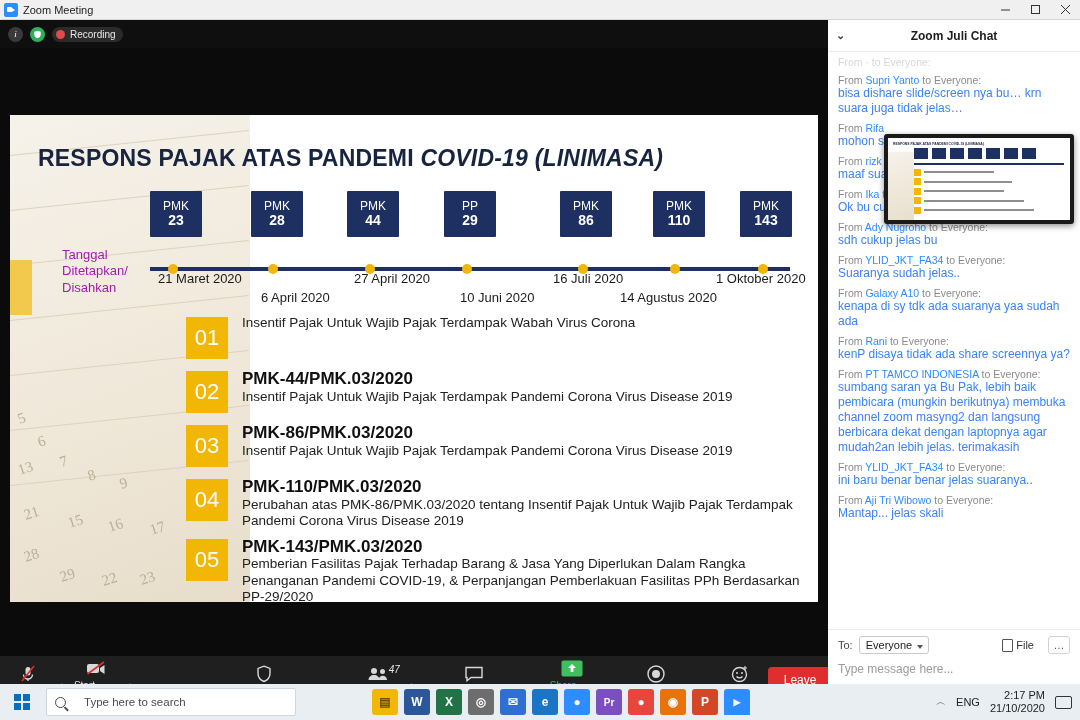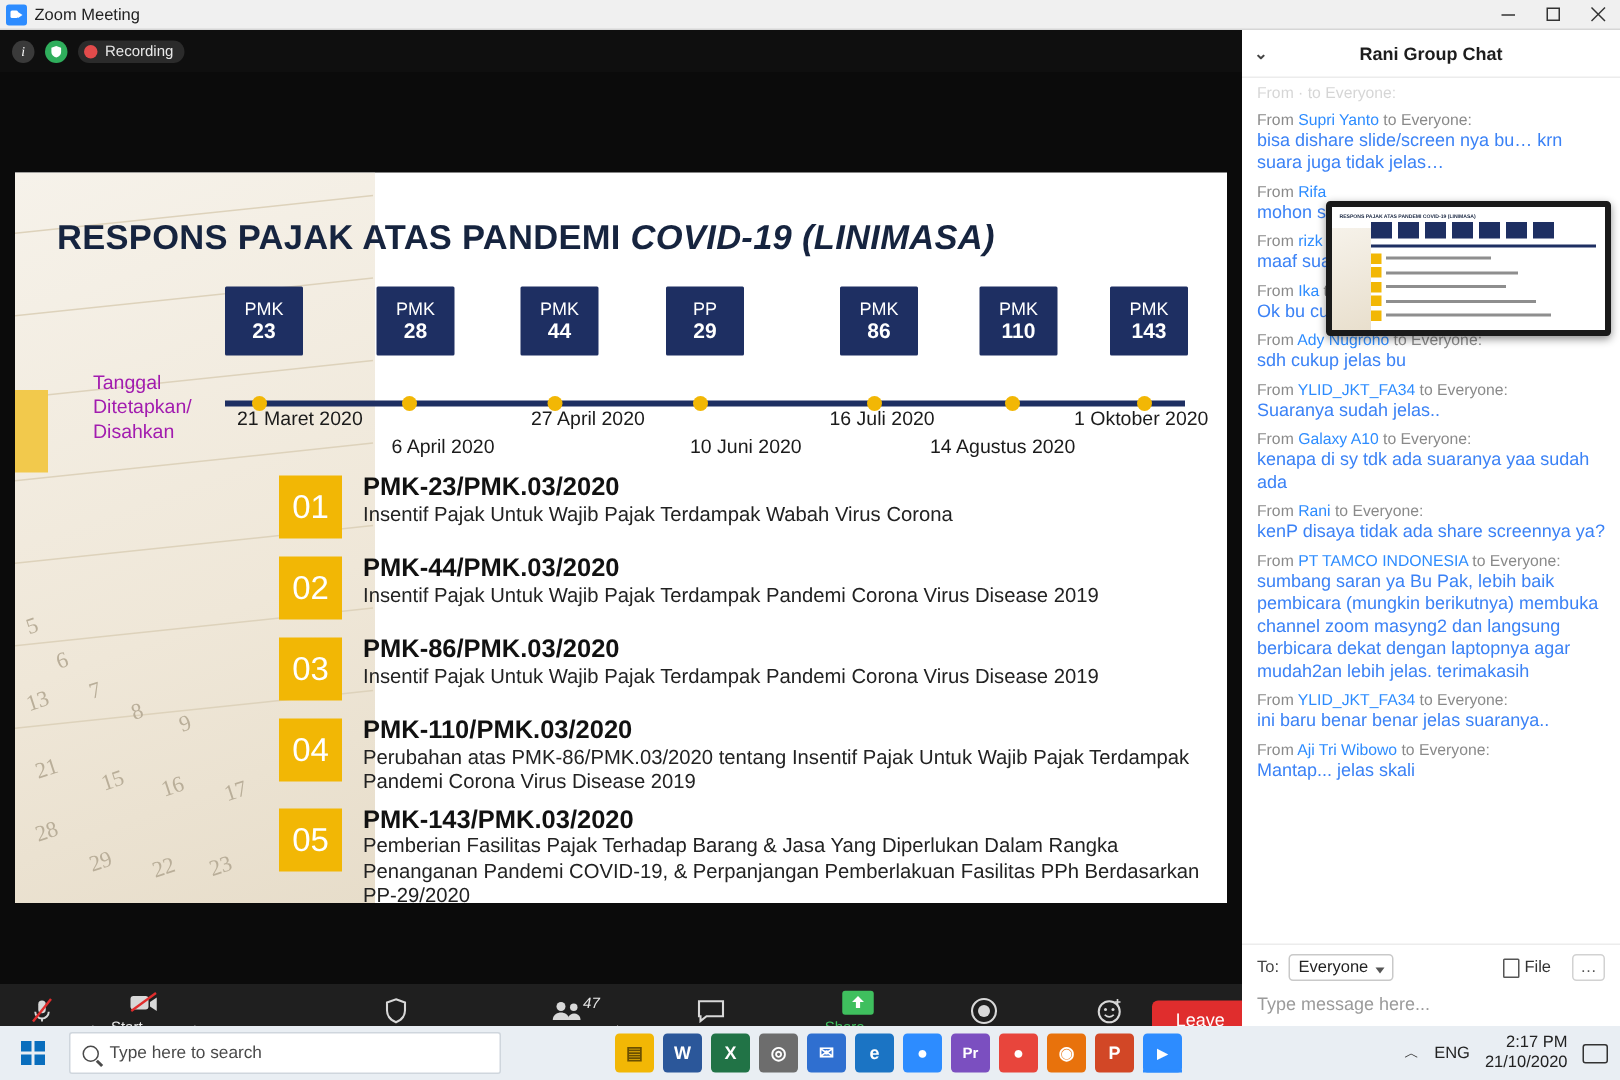--- a/index.html
+++ b/index.html
@@ -205,22 +205,22 @@
     position: absolute; top: 684px; left: 0; width: 1080px; height: 36px;
     background: #e9eef3; display: flex; align-items: center;
   }
   .start {
     width: 44px; height: 36px; display: flex; align-items: center; justify-content: center;
   }
   .win-logo { width: 16px; height: 16px; display: grid; grid-template-columns: 1fr 1fr;
     grid-template-rows: 1fr 1fr; gap: 2px; }
   .win-logo i { background: #0a6ebd; display: block; }
   .search-box {
-    width: 288px; height: 28px; background: #fff; border: 1px solid #cfd6dd; border-radius: 2px;
-    display: flex; align-items: center; gap: 7px; padding-left: 8px; margin-left: 2px;
+    width: 250px; height: 28px; background: #fff; border: 1px solid #cfd6dd; border-radius: 2px;
+    display: flex; align-items: center; gap: 18px; padding-left: 8px; margin-left: 2px;
   }
   .search-box .mag {
     width: 11px; height: 11px; border: 1.5px solid #4a4a4a; border-radius: 50%; position: relative;
   }
   .search-box .mag::after {
     content: ""; position: absolute; right: -4px; bottom: -3px; width: 5px; height: 1.5px;
     background: #4a4a4a; transform: rotate(45deg);
   }
   .search-box span { font-size: 11.5px; color: #4a4a4a; }
   .tb-apps { display: flex; align-items: center; gap: 6px; margin-left: 76px; }
@@ -360,21 +360,20 @@
       <div class="date-lbl" style="left:344px; top:156px">27 April 2020</div>
       <div class="date-lbl" style="left:543px; top:156px">16 Juli 2020</div>
       <div class="date-lbl" style="left:706px; top:156px">1 Oktober 2020</div>
       <div class="date-lbl" style="left:251px; top:175px">6 April 2020</div>
       <div class="date-lbl" style="left:450px; top:175px">10 Juni 2020</div>
       <div class="date-lbl" style="left:610px; top:175px">14 Agustus 2020</div>
 
       <div class="items">
         <div class="item">
           <div class="num">01</div>
-          <div class="ttl">PMK-23/PMK.03/2020</div>
           <div class="desc">Insentif Pajak Untuk Wajib Pajak Terdampak Wabah Virus Corona</div>
         </div>
         <div class="item">
           <div class="num">02</div>
           <div class="ttl">PMK-44/PMK.03/2020</div>
           <div class="desc">Insentif Pajak Untuk Wajib Pajak Terdampak Pandemi Corona Virus Disease 2019</div>
         </div>
         <div class="item">
           <div class="num">03</div>
           <div class="ttl">PMK-86/PMK.03/2020</div>
@@ -484,21 +483,21 @@
         <div class="lbl">Reactions</div>
       </div>
 
       <div class="leave-btn">Leave</div>
     </div>
   </div>
 
   <div class="chat">
     <div class="chat-head">
       <span class="chev">⌄</span>
-      <span>Rani Group Chat</span>
+      <span>Zoom Juli Chat</span>
     </div>
 
     <div class="chat-body">
 
       <div class="msg" style="opacity:.35">
         <div class="from">From · to Everyone:</div>
       </div>
 
       <div class="msg">
         <div class="from">

